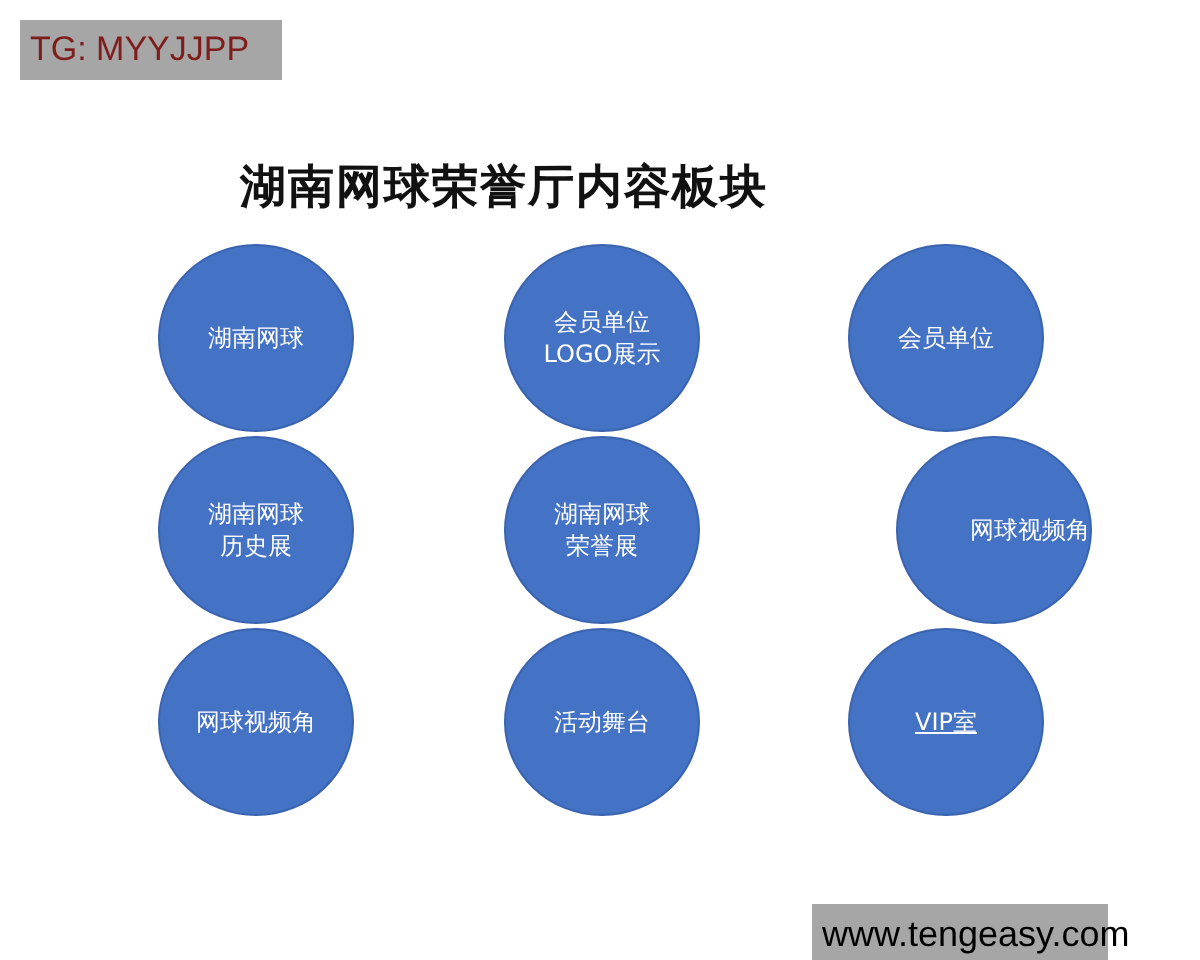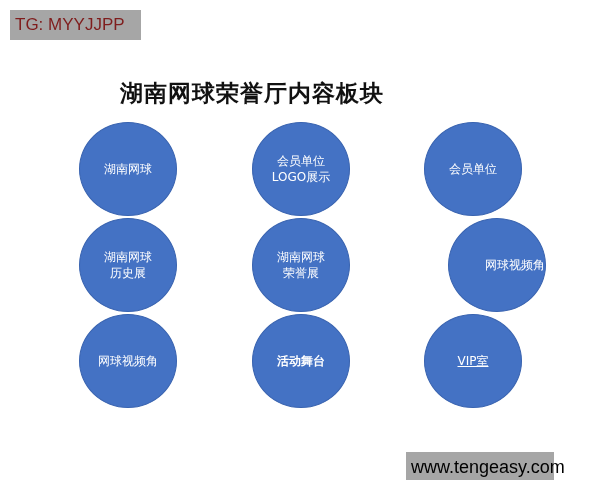--- a/index.html
+++ b/index.html
@@ -56,20 +56,20 @@
   <span>湖南网球</span>
   <span>荣誉展</span>
 </div>
 <div class="circle" style="left:448px; top:218px;align-items:flex-end;">
   <span>网球视频角</span>
 </div>
 
 <div class="circle" style="left:79px; top:314px;">
   <span>网球视频角</span>
 </div>
-<div class="circle" style="left:252px; top:314px;font-weight:bold;">
+<div class="circle" style="left:252px; top:314px;">
   <span>活动舞台</span>
 </div>
 <div class="circle" style="left:424px; top:314px;text-decoration:underline;">
   <span>VIP室</span>
 </div>
 
 <div class="watermark">www.tengeasy.com</div>
 
 </body></html>

